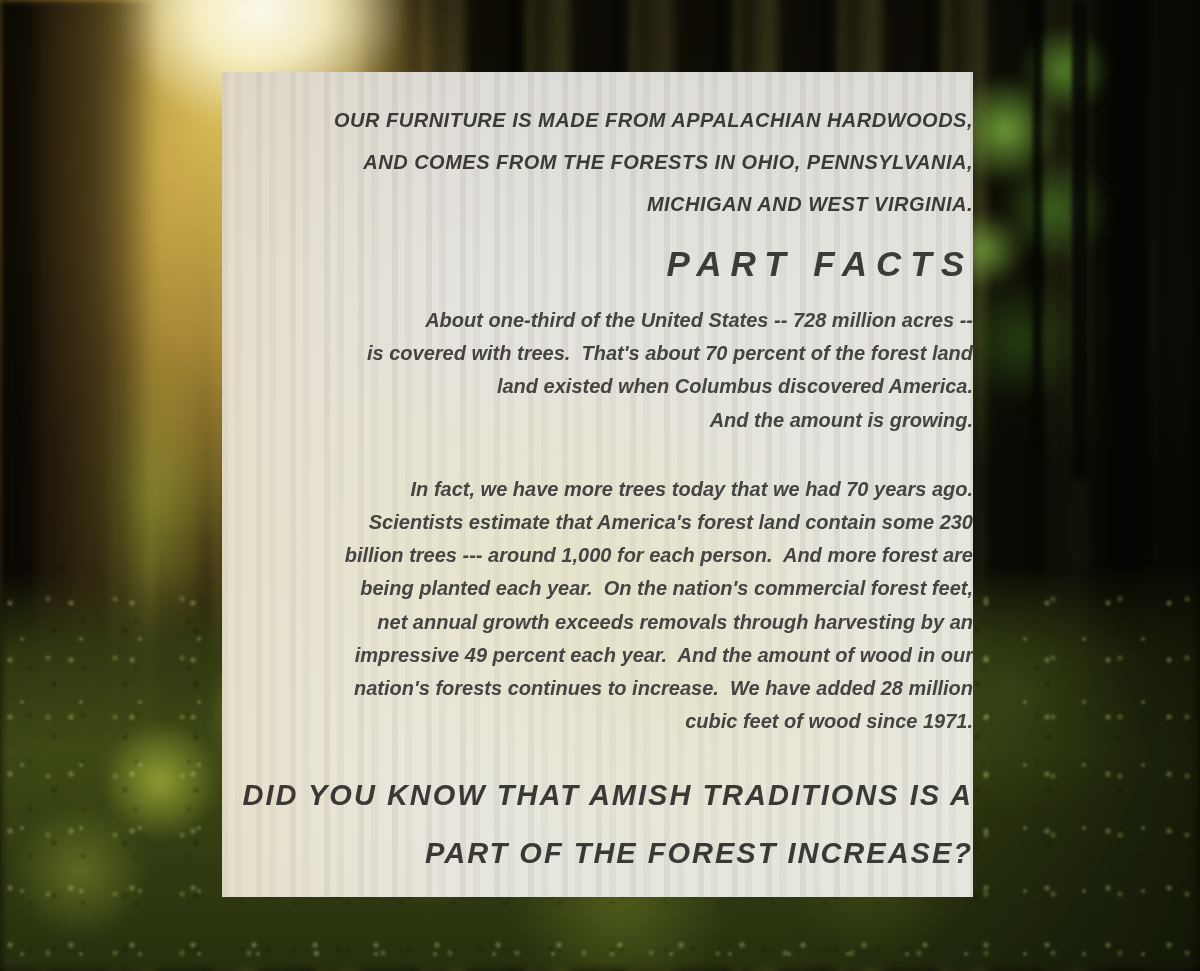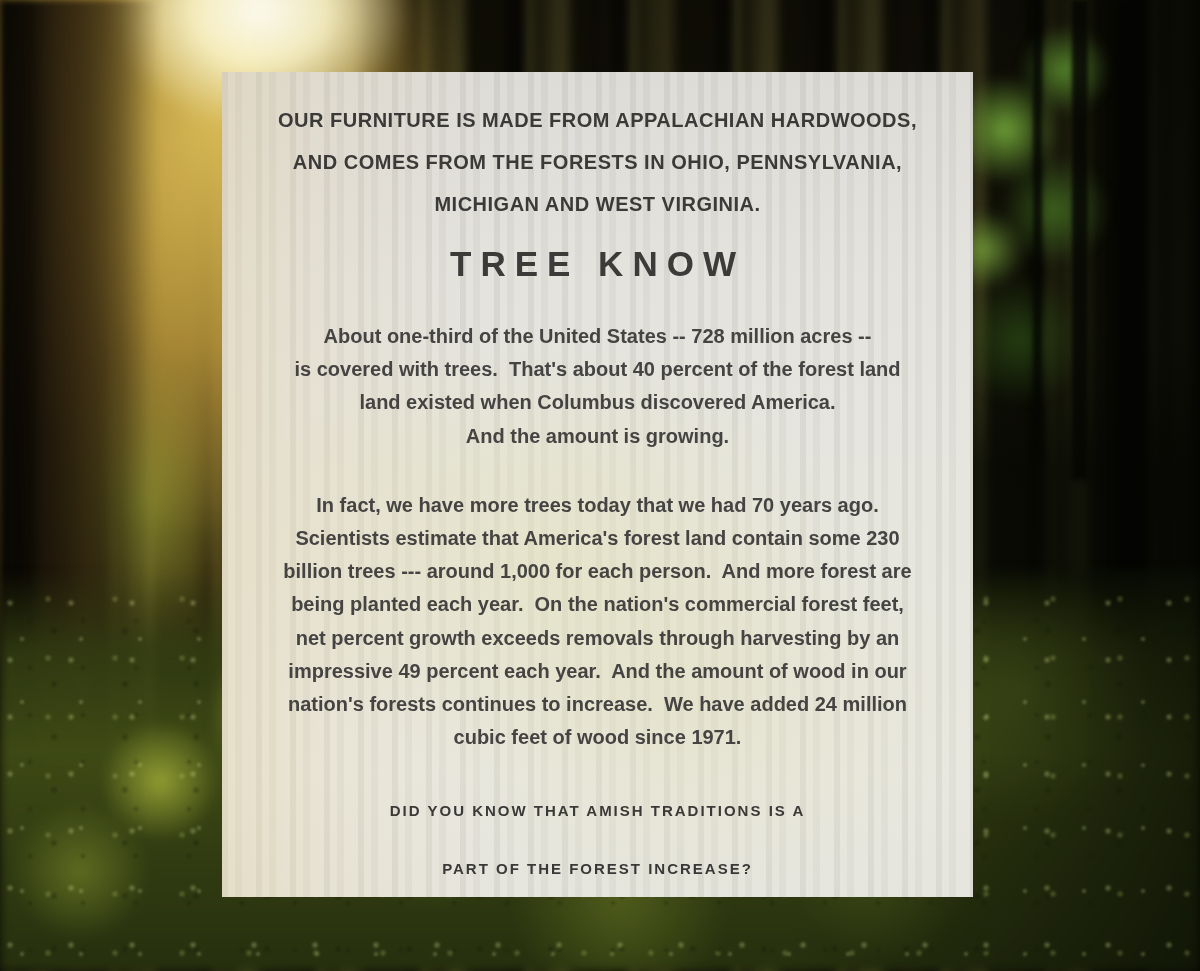--- a/index.html
+++ b/index.html
@@ -119,54 +119,55 @@
       radial-gradient(circle 2px at 22px 48px, rgba(235,245,170,0.75), transparent 3px),
       radial-gradient(circle 3px at 54px 40px, rgba(15,20,4,0.85), transparent 4px);
     background-size: 61px 57px, 53px 47px, 67px 59px, 59px 63px, 71px 53px;
   }
 
   
   .panel {
     position: absolute;
     left: 222px; top: 72px;
     width: 751px; height: 825px;
-    text-align: center;
+    text-align: right;
     background-image:
       linear-gradient(90deg,
         rgba(228,205,148,0.30) 0px, rgba(228,205,148,0.14) 90px, rgba(228,205,148,0) 260px),
       radial-gradient(ellipse 300px 220px at 42% 58%, rgba(228,226,184,0.50), rgba(228,226,184,0) 100%),
       radial-gradient(ellipse 280px 200px at 62% 76%, rgba(224,222,182,0.40), rgba(224,222,182,0) 100%),
       repeating-linear-gradient(90deg,
         rgba(175,171,160,0.16) 0px, rgba(175,171,160,0.16) 6px,
         rgba(255,255,255,0.12) 6px, rgba(255,255,255,0.12) 13px,
         rgba(185,181,168,0.10) 13px, rgba(185,181,168,0.10) 20px,
         rgba(250,250,246,0.14) 20px, rgba(250,250,246,0.14) 34px),
       linear-gradient(180deg,
         #d9d7d2 0%, #e0dfda 25%, #e4e3da 55%, #e6e5dc 85%, #e3e2d9 100%);
+    font-style: italic;
   }
 
   .intro { padding-top: 27px; }
   .intro-line {
     font-size: 20px; font-weight: 700; letter-spacing: 0.5px;
     line-height: 42px; color: #3b3a38; white-space: pre-wrap;
   }
   .title {
     margin: 16px 0 0 0;
     font-size: 35px; font-weight: 700; letter-spacing: 9px;
     line-height: 46px; color: #3c3b39; white-space: pre-wrap;
   }
-  .para { margin-top: 33px; }
+  .para { margin-top: 17px; }
   .para.second { margin-top: 36px; }
   .para-line {
     font-size: 20px; font-weight: 700;
     line-height: 33.2px; color: #454443; white-space: pre-wrap;
   }
   .outro { margin-top: 28px; }
   .outro-line {
-    font-size: 15px; font-weight: 700; letter-spacing: 2px;
+    font-size: 29px; font-weight: 700; letter-spacing: 2px;
     line-height: 58px; color: #3a3937; white-space: pre-wrap;
   }
 </style>
 </head>
 <body>
 
 <div class="stage">
 
   <div class="bg">
     <div class="bg-base"></div>
@@ -183,37 +184,37 @@
   </div>
 
   <div class="panel">
 
     <div class="intro">
       <div class="intro-line">OUR FURNITURE IS MADE FROM APPALACHIAN HARDWOODS,</div>
       <div class="intro-line">AND COMES FROM THE FORESTS IN OHIO, PENNSYLVANIA,</div>
       <div class="intro-line">MICHIGAN AND WEST VIRGINIA.</div>
     </div>
 
-    <h1 class="title">TREE KNOW</h1>
+    <h1 class="title">PART FACTS</h1>
 
     <div class="para first">
       <div class="para-line">About one-third of the United States -- 728 million acres --</div>
-      <div class="para-line">is covered with trees.  That's about 40 percent of the forest land</div>
+      <div class="para-line">is covered with trees.  That's about 70 percent of the forest land</div>
       <div class="para-line">land existed when Columbus discovered America.</div>
       <div class="para-line">And the amount is growing.</div>
     </div>
 
     <div class="para second">
       <div class="para-line">In fact, we have more trees today that we had 70 years ago.</div>
       <div class="para-line">Scientists estimate that America's forest land contain some 230</div>
       <div class="para-line">billion trees --- around 1,000 for each person.  And more forest are</div>
       <div class="para-line">being planted each year.  On the nation's commercial forest feet,</div>
-      <div class="para-line">net percent growth exceeds removals through harvesting by an</div>
+      <div class="para-line">net annual growth exceeds removals through harvesting by an</div>
       <div class="para-line">impressive 49 percent each year.  And the amount of wood in our</div>
-      <div class="para-line">nation's forests continues to increase.  We have added 24 million</div>
+      <div class="para-line">nation's forests continues to increase.  We have added 28 million</div>
       <div class="para-line">cubic feet of wood since 1971.</div>
     </div>
 
     <div class="outro">
       <div class="outro-line">DID YOU KNOW THAT AMISH TRADITIONS IS A</div>
       <div class="outro-line">PART OF THE FOREST INCREASE?</div>
     </div>
 
   </div>
 </div>

